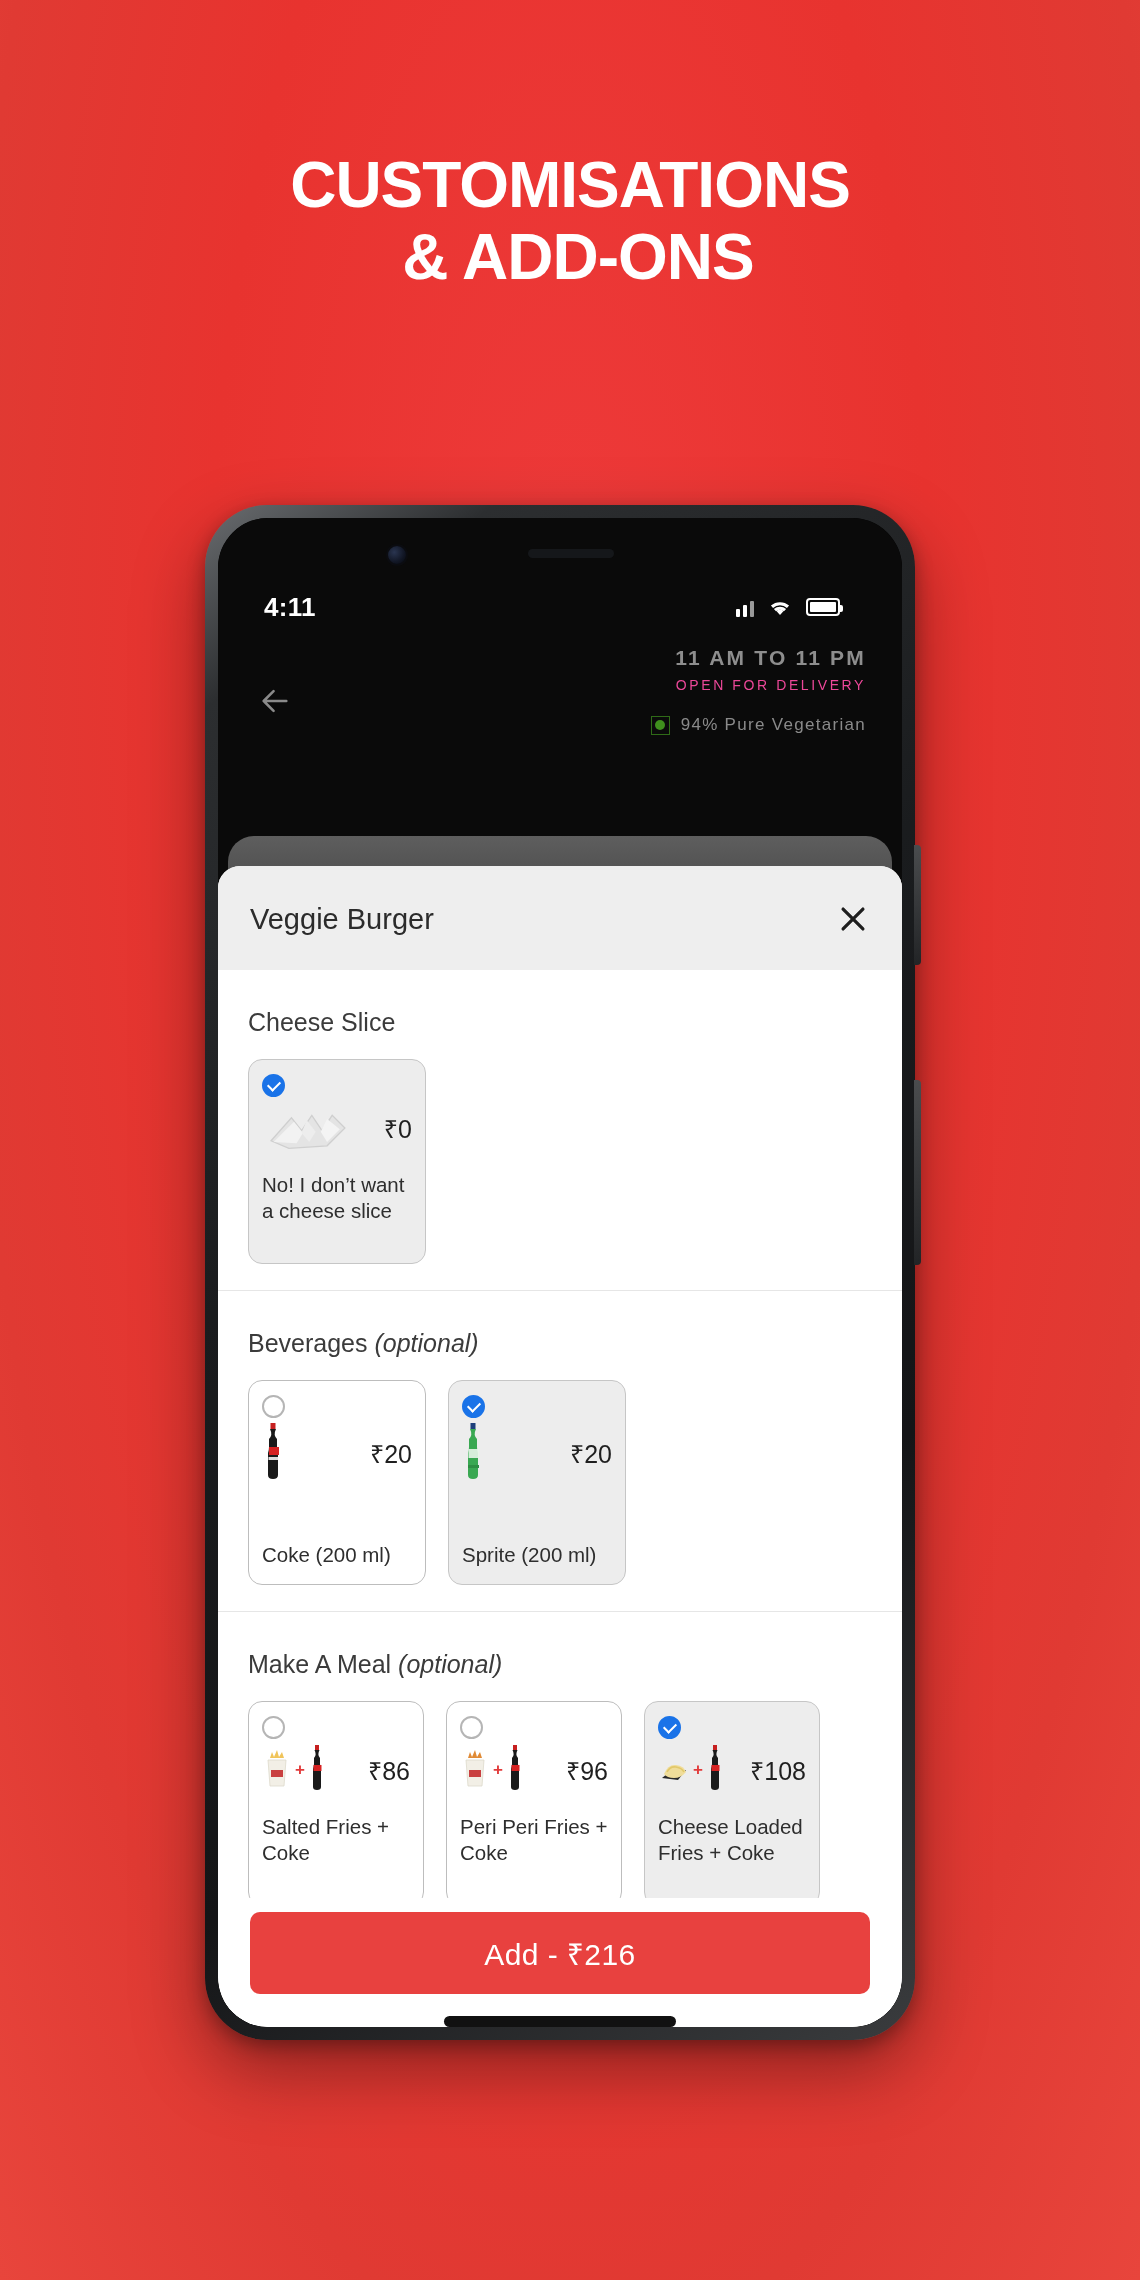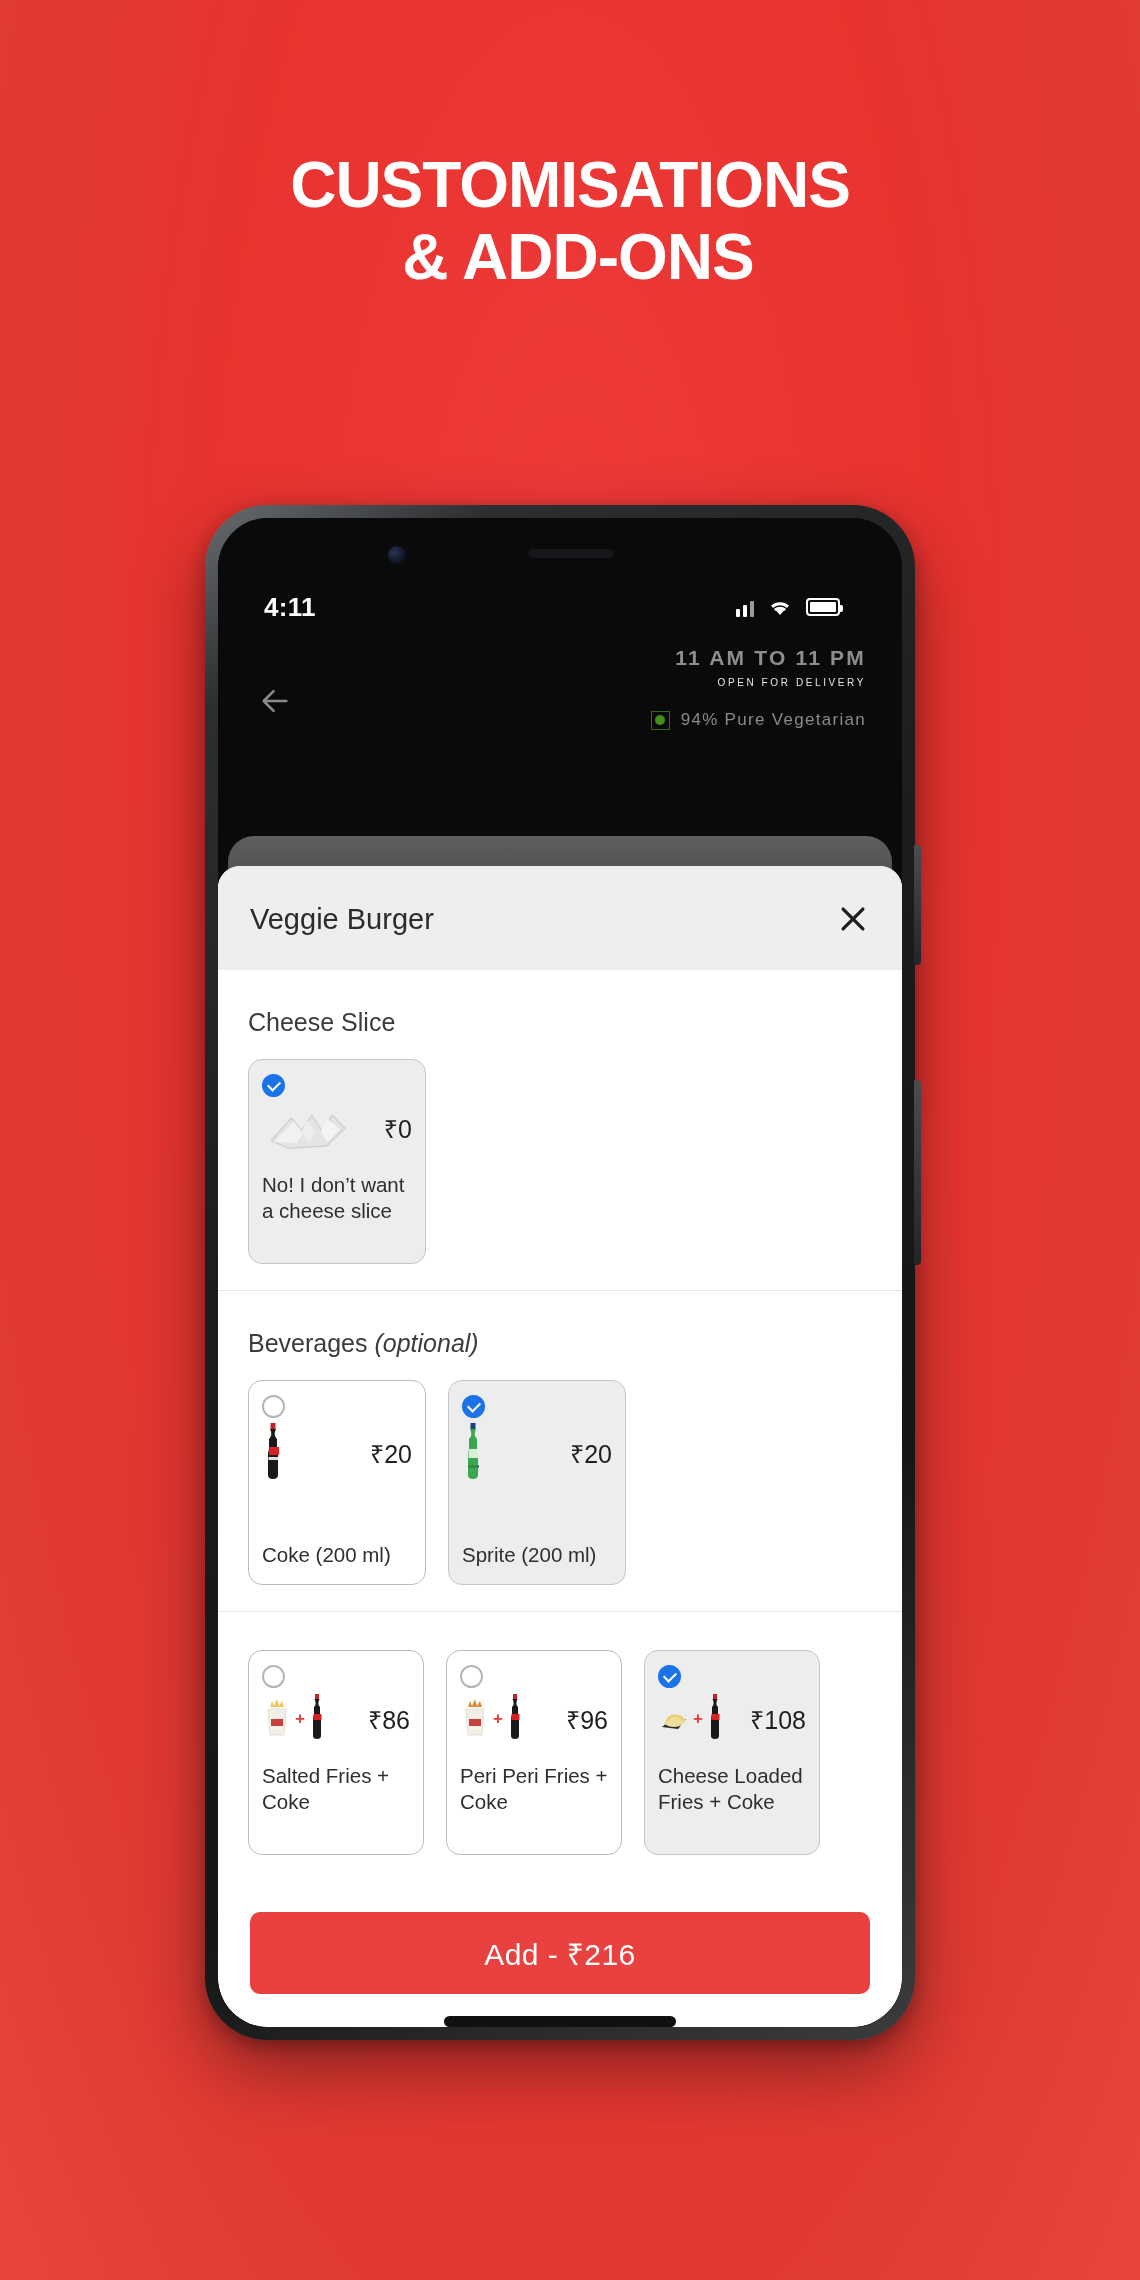--- a/index.html
+++ b/index.html
@@ -109,21 +109,21 @@
     position: absolute; left: 40px; top: 48px;
     width: 34px; height: 34px;
   }
   .hours-block {
     position: absolute; right: 36px; top: 10px; text-align: right;
   }
   .hours {
     font-size: 21px; font-weight: bold; letter-spacing: 2.2px; color: #8e8e8e;
   }
   .hours-sub {
-    font-size: 10px; letter-spacing: 2.6px; color: #e5e5e5; margin-top: 7px;
+    font-size: 14px; letter-spacing: 2.6px; color: #ec4899; margin-top: 7px;
   }
   .veg-row {
     display: flex; align-items: center; justify-content: flex-end;
     gap: 11px; margin-top: 22px;
   }
   .veg-mark {
     width: 19px; height: 19px; border: 1.8px solid #2f6b17;
     display: flex; align-items: center; justify-content: center;
   }
   .veg-mark i { width: 10px; height: 10px; border-radius: 50%; background: #3f8f1d; display:block; }
@@ -367,20 +367,23 @@
                 </span>
                 <span class="price">₹20</span>
               </div>
               <div class="opt-label" style="margin-top:auto">Sprite (200 ml)</div>
             </div>
 
           </div>
         </div>
 
         <div class="section">
+          <div class="sec-title">
+            <span>Make A Meal </span><em>(optional)</em>
+          </div>
           <div class="opts">
 
             <div class="opt wide">
               <span class="radio"></span>
               <div class="opt-mid">
                 <span class="thumb">
                   <svg viewBox="0 0 30 52" width="30" height="52">
                     <path d="M8 14 l2-6 2 5 3-7 2 7 3-5 2 6 z" fill="#f0c45a"></path>
                     <path d="M6 16 h18 l-2 26 h-14 z" fill="#f2efe6" stroke="#ddd9cc" stroke-width=".8"></path>
                     <rect x="9" y="26" width="12" height="7" fill="#c94040"></rect>

